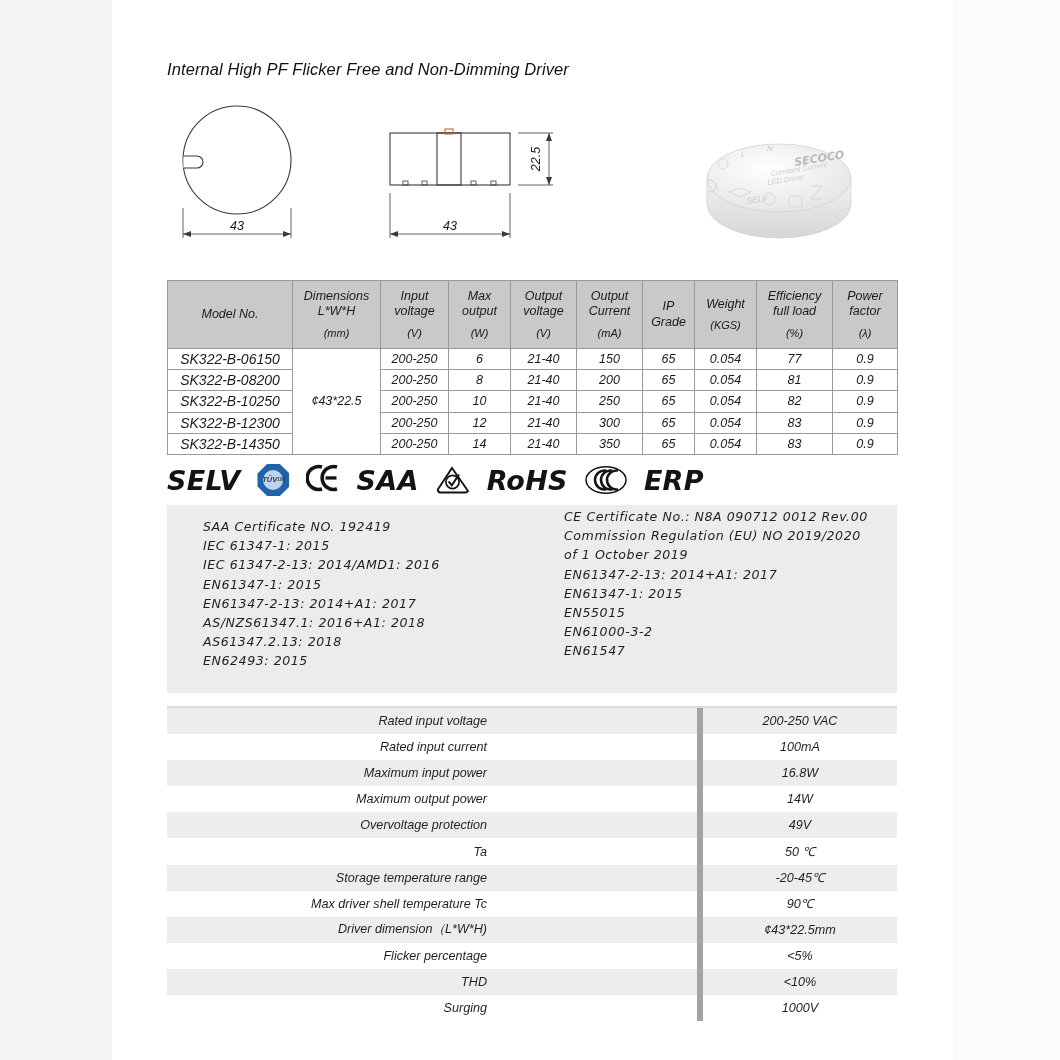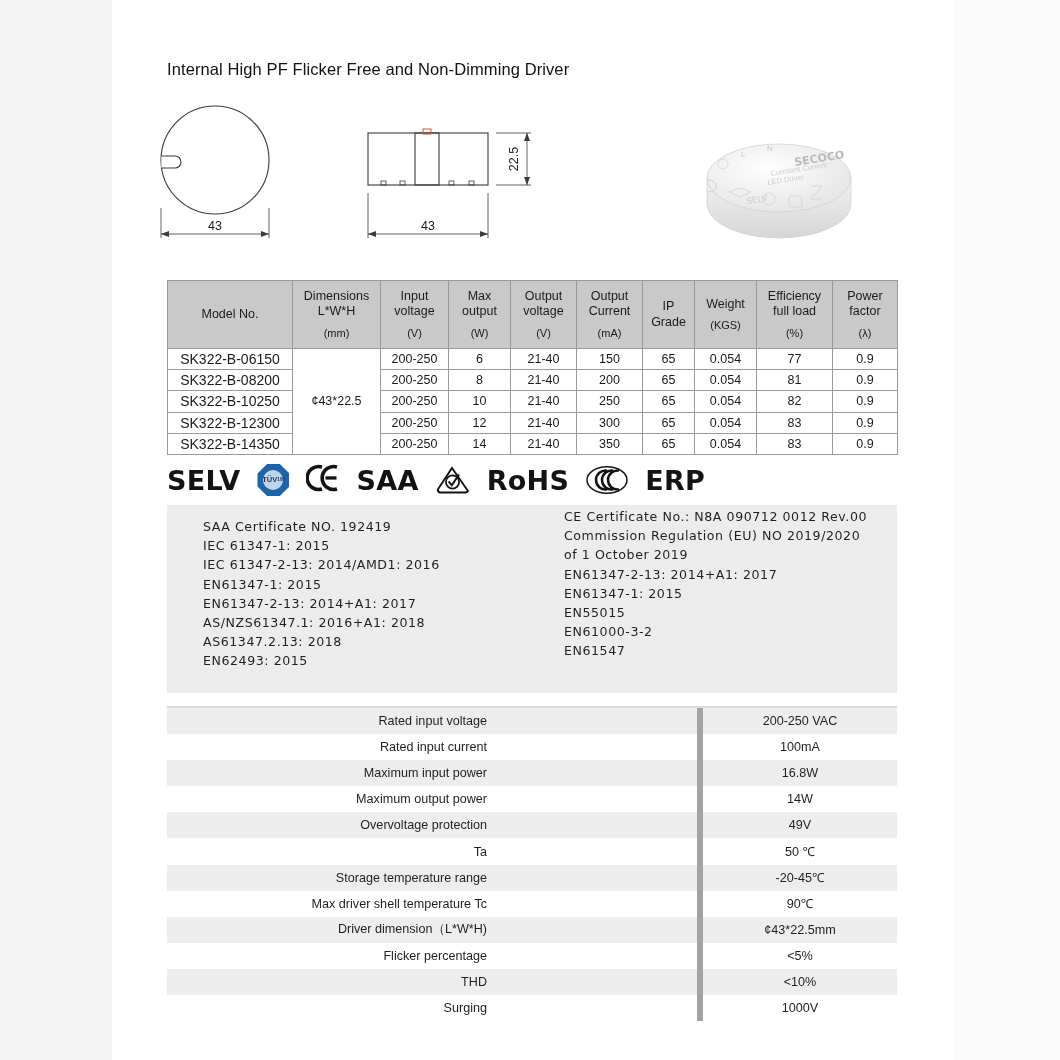--- a/index.html
+++ b/index.html
@@ -10,36 +10,36 @@
     background: #ffffff;
     position: relative;
     overflow: hidden;
     color: #1c1c1c;
   }
   
   #bg-left  { position:absolute; left:0;   top:0; width:112px;  height:1060px; background:#f4f4f4; }
   #bg-mid   { position:absolute; left:112px;top:0; width:841px;  height:1060px; background:#ffffff; }
   #bg-right { position:absolute; left:953px;top:0; width:107px;  height:1060px; background:#fbfbfb; }
 
-  #page { position:absolute; left:0; top:0; width:1060px; height:1060px; }
+  #page { position:absolute; left:0; top:0; width:1060px; height:1060px;font-style:italic; }
 
   
   #subtitle {
     position:absolute; left:167px; top:60px;
     font-size:16.5px; letter-spacing:.1px; color:#111;
     white-space:nowrap;
   }
   #model-title {
     position:absolute; right:165px; top:38px;
     font-size:46px; font-weight:bold; letter-spacing:.5px; color:#0d0d0d;
     font-family:"DejaVu Sans", sans-serif;
   }
 
   
-  #drawings { position:absolute; left:153px; top:98px; width:420px; height:160px; }
+  #drawings { position:absolute; left:175px; top:98px; width:420px; height:160px; }
   #photo-wrap { position:absolute; left:693px; top:100px; width:172px; height:160px; }
 
   
   #spec-table {
     position:absolute; left:167px; top:280px; width:730px;
     border-collapse:collapse; table-layout:fixed;
   }
   #spec-table th, #spec-table td {
     border:1px solid #9a9a9a;
     text-align:center; vertical-align:middle;

